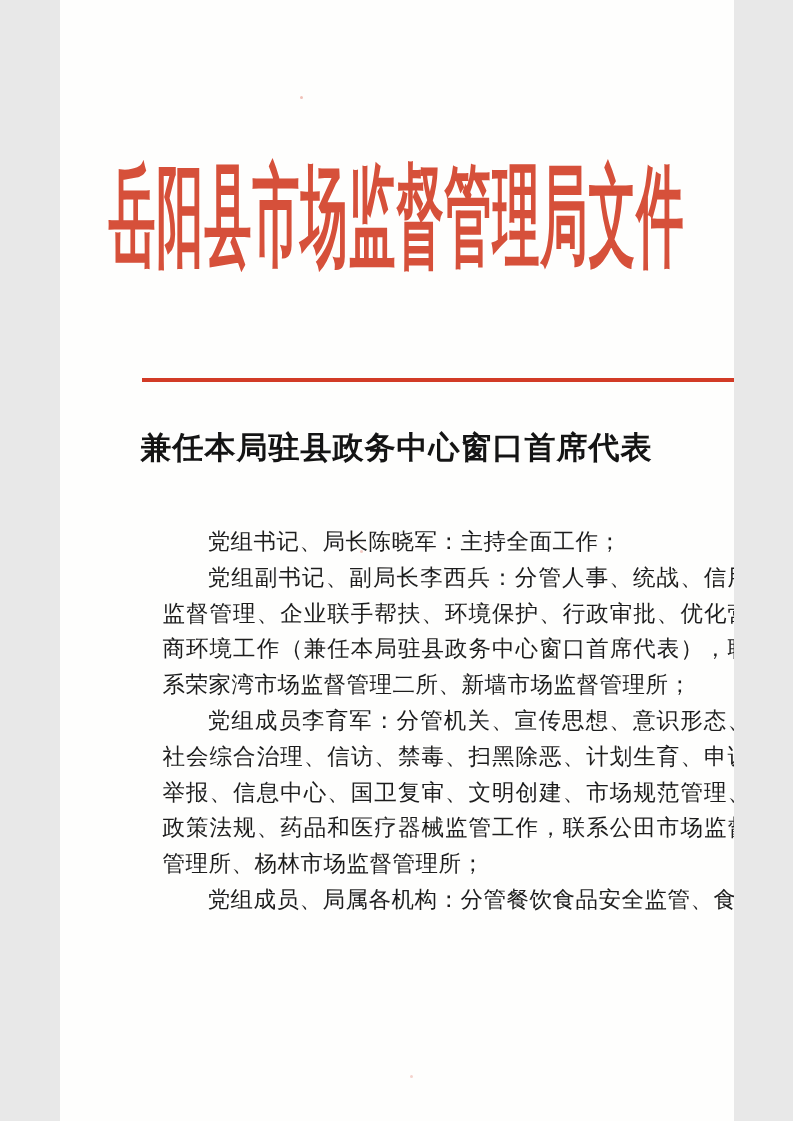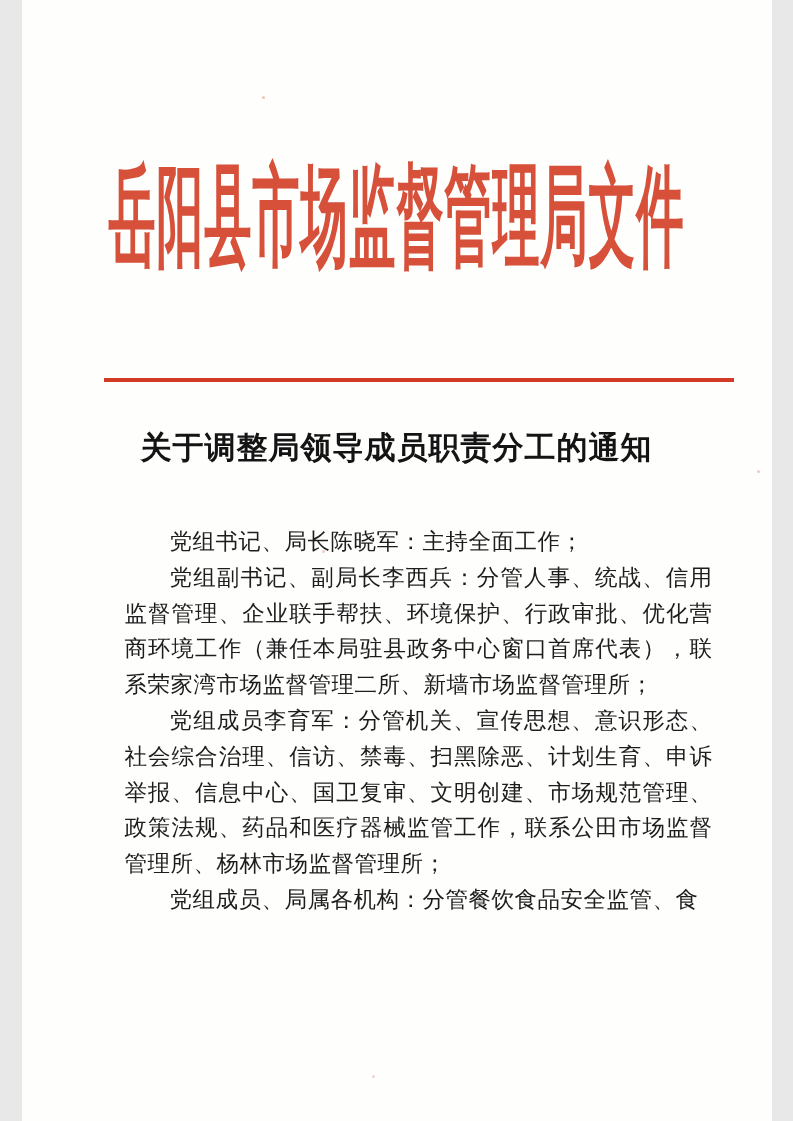--- a/index.html
+++ b/index.html
@@ -3,26 +3,27 @@
 <meta charset="utf-8">
 <title>岳阳县市场监督管理局文件</title>
 <style>
   html, body {
     margin: 0;
     padding: 0;
     background: #e8e8e8;
   }
   .page {
     position: relative;
-    width: 750px;
+    width: 642px;
     height: 1121px;
     margin: 0 auto;
     background: #fefefd;
     overflow: hidden;
     font-family: "Liberation Serif", "DejaVu Serif", serif;
+    padding-left: 32px;
   }
   
   .org-header {
     position: absolute;
     top: 162px;
     left: 0;
     width: 100%;
     text-align: center;
   }
   .org-title {
@@ -105,21 +106,21 @@
 
 <div class="page">
 
   <div class="org-header">
     <span class="org-title">岳阳县市场监督管理局文件</span>
   </div>
 
 
   <div class="red-divider"></div>
 
-  <h1 class="doc-title">关于调整局领导成员职责分工的通知</h1>
+  <h1 class="doc-title">兼任本局驻县政务中心窗口首席代表</h1>
 
   <div class="doc-body">
     <p>党组书记、局长陈晓军：主持全面工作；</p>
     <p>党组副书记、副局长李西兵：分管人事、统战、信用监督管理、企业联手帮扶、环境保护、行政审批、优化营商环境工作（兼任本局驻县政务中心窗口首席代表），联系荣家湾市场监督管理二所、新墙市场监督管理所；</p>
     <p>党组成员李育军：分管机关、宣传思想、意识形态、社会综合治理、信访、禁毒、扫黑除恶、计划生育、申诉举报、信息中心、国卫复审、文明创建、市场规范管理、政策法规、药品和医疗器械监管工作，联系公田市场监督管理所、杨林市场监督管理所；</p>
     <p>党组成员、局属各机构：分管餐饮食品安全监管、食</p>
   </div>
 
   <span class="speckle s1"></span>
   <span class="speckle s2"></span>

